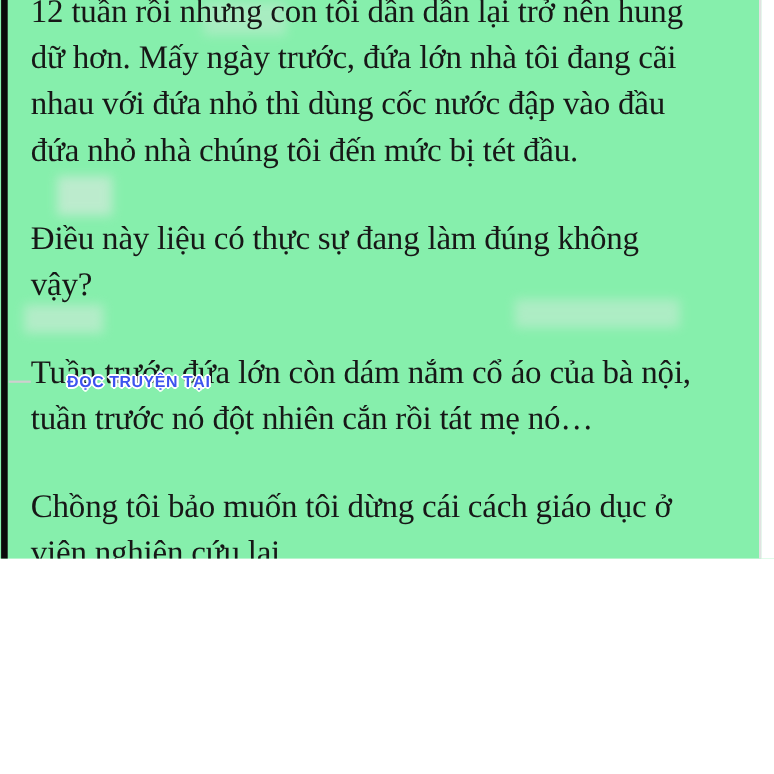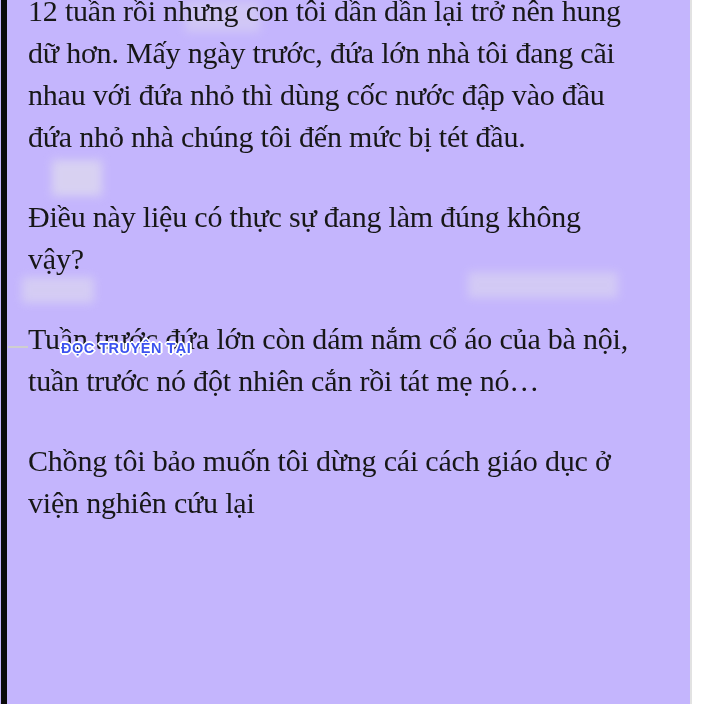--- a/index.html
+++ b/index.html
@@ -3,22 +3,22 @@
 <meta charset="utf-8">
 <style>
   html, body {
     margin: 0;
     padding: 0;
     background: #ffffff;
   }
   .page {
     position: relative;
     width: 704px;
-    height: 704px;
-    background: #c4b5fd;
+    height: 508px;
+    background: #86efac;
     overflow: hidden;
     font-family: "Liberation Serif", "DejaVu Serif", serif;
   }
   .left-border {
     position: absolute;
     left: 1px;
     top: 0;
     width: 6px;
     height: 704px;
     background: #0a0a0a;

